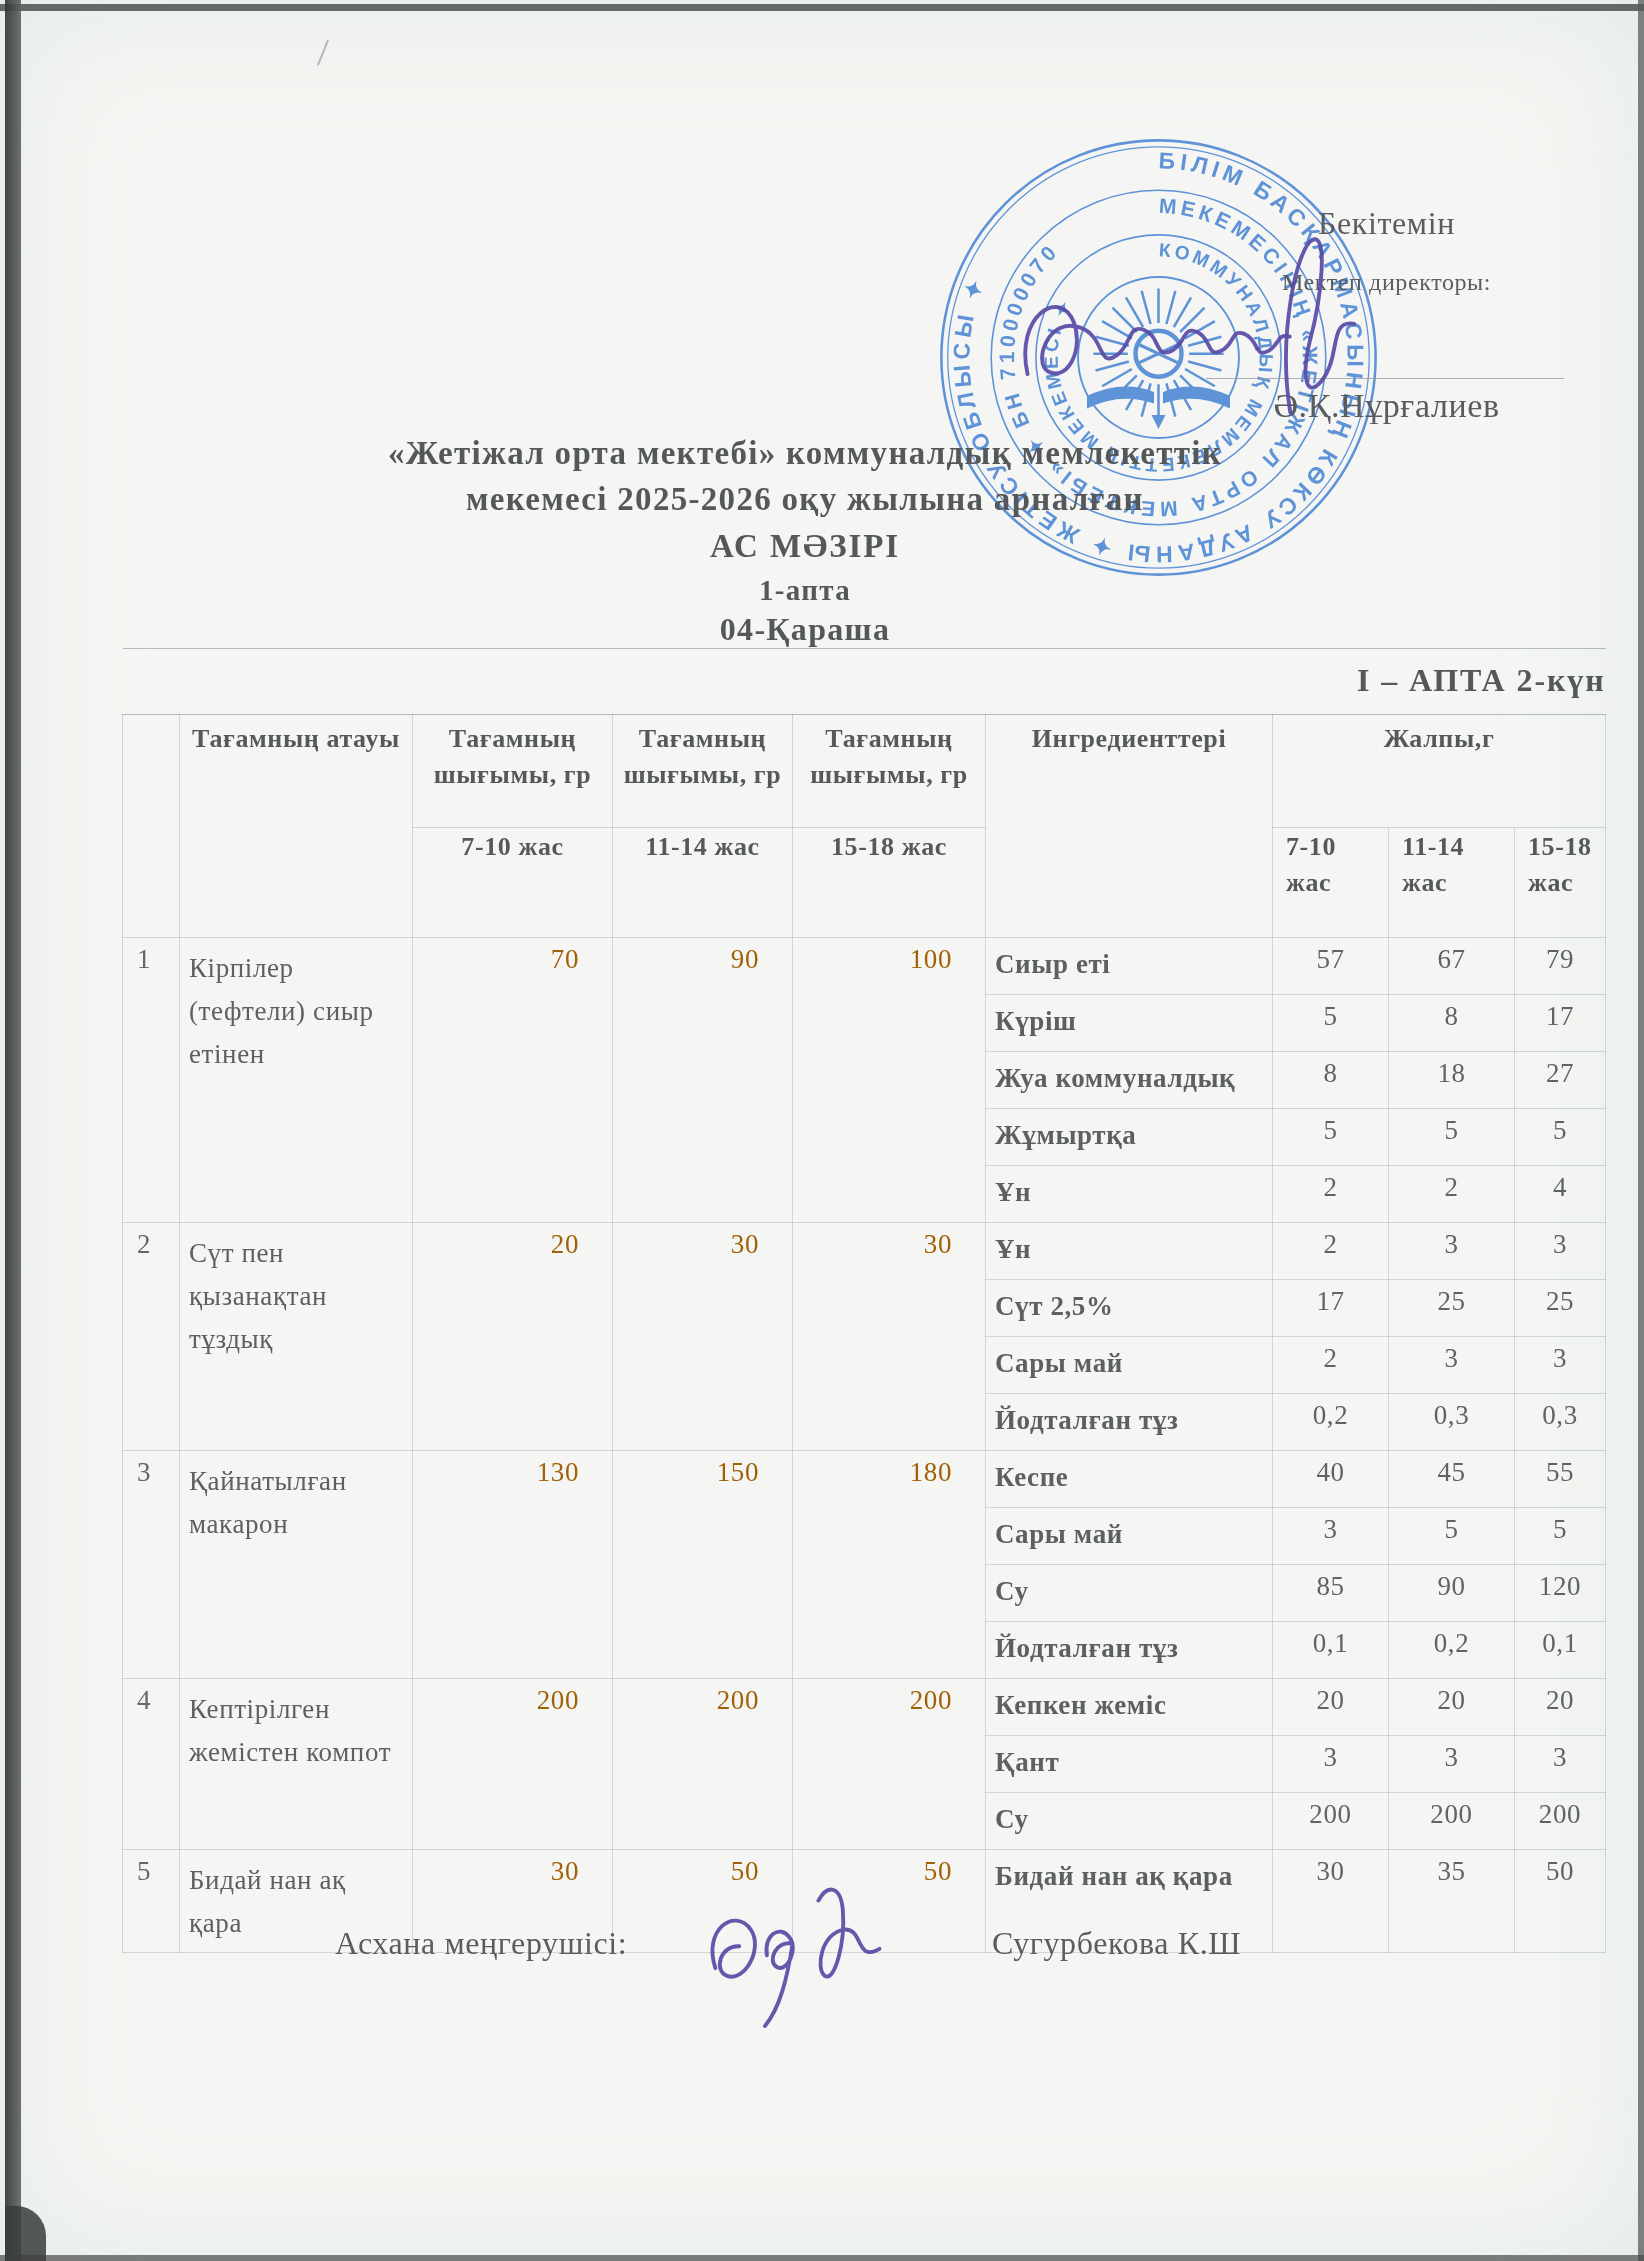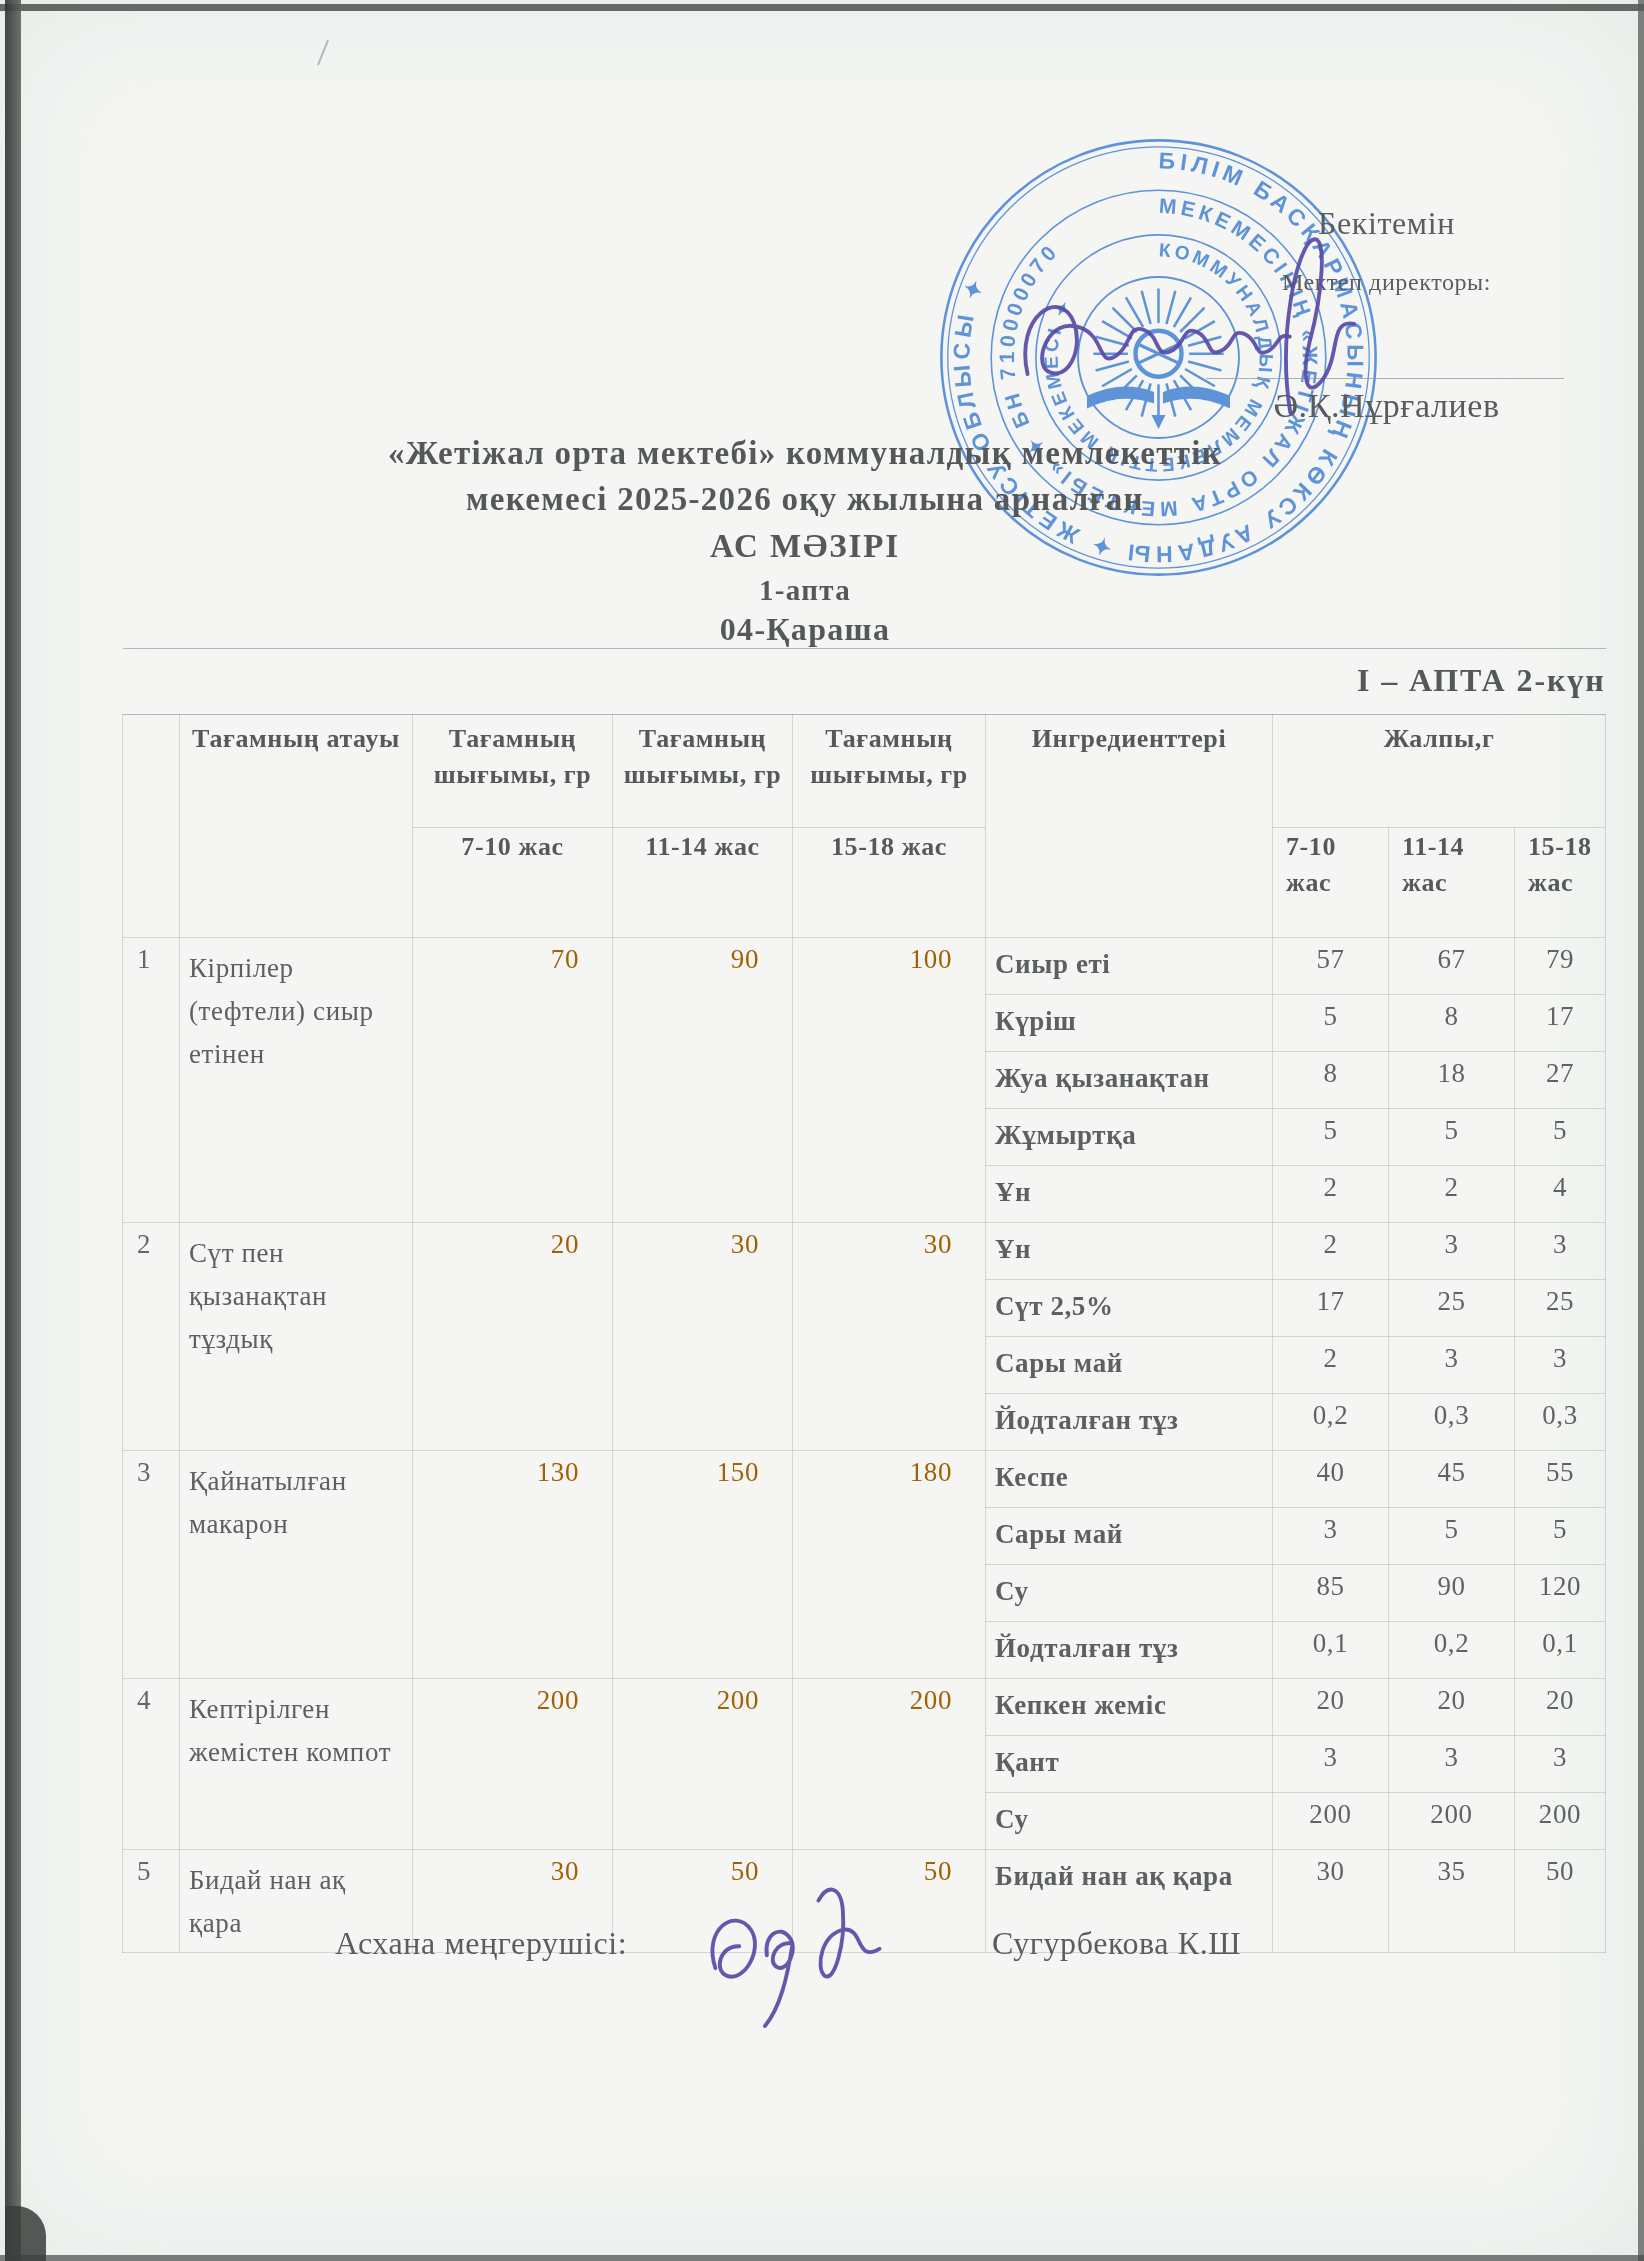--- a/index.html
+++ b/index.html
@@ -231,21 +231,21 @@
           <td class="c-tot">67</td>
           <td class="c-tot">79</td>
         </tr>
         <tr>
           <td class="c-ing">Күріш</td>
           <td class="c-tot">5</td>
           <td class="c-tot">8</td>
           <td class="c-tot">17</td>
         </tr>
         <tr>
-          <td class="c-ing">Жуа қызанақтан</td>
+          <td class="c-ing">Жуа коммуналдық</td>
           <td class="c-tot">8</td>
           <td class="c-tot">18</td>
           <td class="c-tot">27</td>
         </tr>
         <tr>
           <td class="c-ing">Жұмыртқа</td>
           <td class="c-tot">5</td>
           <td class="c-tot">5</td>
           <td class="c-tot">5</td>
         </tr>

